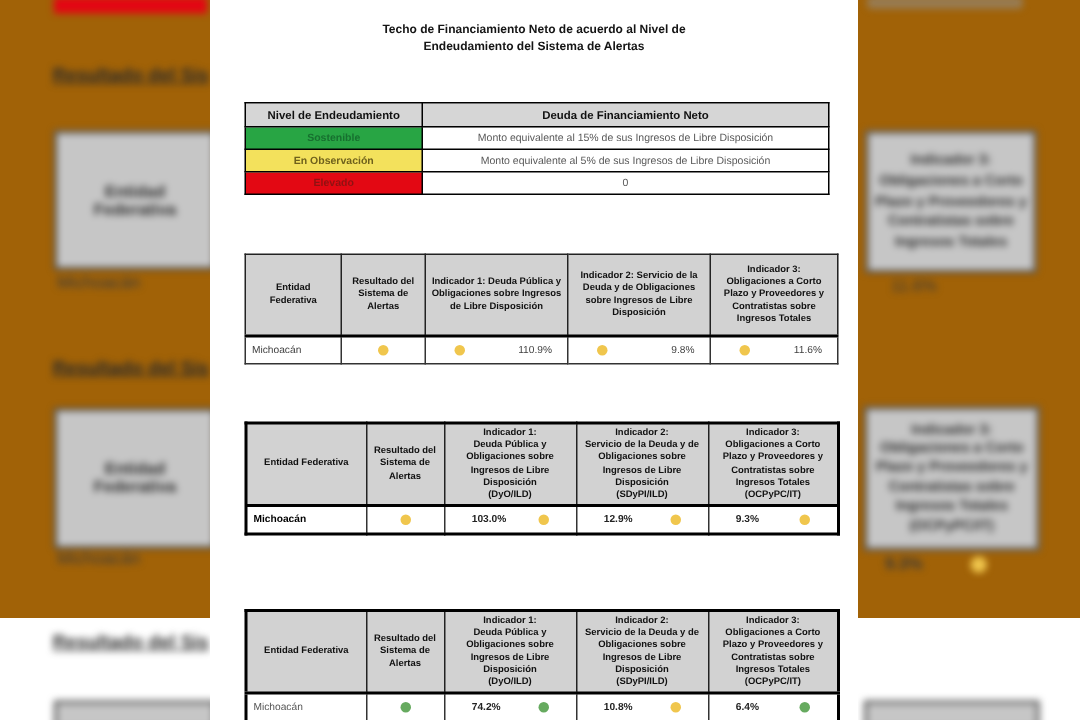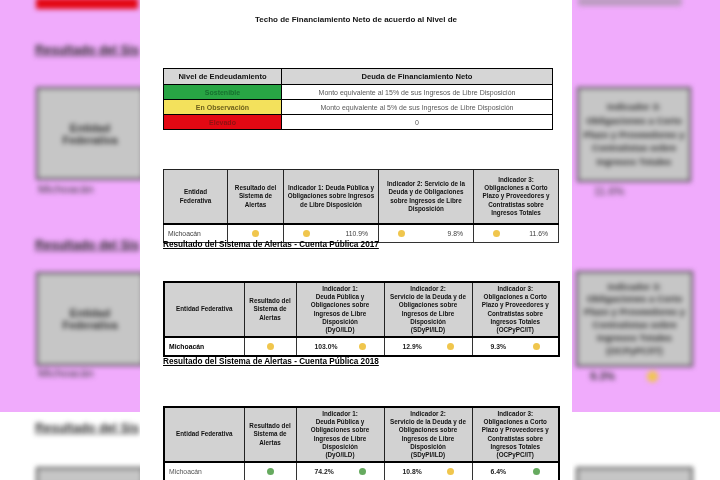--- a/index.html
+++ b/index.html
@@ -1,18 +1,18 @@
 <!DOCTYPE html>
 <html><head>
 <meta charset="utf-8">
 <style>
   html,body{margin:0;padding:0;}
   body{width:720px;height:480px;overflow:hidden;background:#ffffff;
        font-family:"Liberation Sans",sans-serif;}
-  .viewport{position:relative;width:720px;height:412px;background:#f0abfc;}
+  .viewport{position:relative;width:720px;height:412px;background:#a16207;}
 
   
   .backdrop{position:absolute;inset:0;filter:blur(2.6px);}
   .bd{position:absolute;}
   .bd-redbar{left:36px;top:-2px;width:102px;height:11px;background:#e30613;}
   .bd-smudge{left:578px;top:-3px;width:104px;height:9px;background:#8f8f8f;opacity:.55;border-radius:3px;}
   .bd-heading{font-weight:bold;font-size:12.5px;color:#2b2b2b;text-decoration:underline;
               white-space:nowrap;overflow:hidden;width:106px;}
   .bd-h1{left:35px;top:43px;} .bd-h2{left:35px;top:238px;} .bd-h3{left:35px;top:421px;}
   .bd-box{background:#c6c6c6;border:2px solid #4f4f4f;color:#2e2e2e;font-weight:bold;
@@ -111,20 +111,21 @@
 (OCPyPC/IT)</div>
     <div class="bd bd-val bd-v2">9.3%</div>
     <div class="bd bd-dot"></div>
     <div class="bd bd-box bd-boxR3"></div>
   </div>
 
   <div class="page">
 
     <div class="doc-title">
       <div>Techo de Financiamiento Neto de acuerdo al Nivel de</div>
+      <div>Endeudamiento del Sistema de Alertas</div>
     </div>
 
     <table class="level-table">
       <colgroup>
           <col>
           <col>
         </colgroup>
       <thead>
         <tr>
           <th>Nivel de Endeudamiento</th>
@@ -191,21 +192,20 @@
           <td>
               <div class="cf">
                 <span class="dot" style="background-color: rgb(240, 198, 77);"></span>
                 <span class="val">11.6%</span>
               </div>
             </td>
         </tr>
       </tbody>
     </table>
 
-    <div class="sec-heading sh-1">Resultado del Sistema de Alertas - Cuenta Pública 2017</div>
     <table class="alerts-table t2017 at-1 sec-1">
       <colgroup>
           <col>
           <col>
           <col>
           <col>
           <col>
         </colgroup>
       <thead>
         <tr>
@@ -256,21 +256,20 @@
           <td>
               <div class="cf">
                 <span class="val">9.3%</span>
                 <span class="dot" style="background-color: rgb(240, 198, 77);"></span>
               </div>
             </td>
         </tr>
       </tbody>
     </table>
 
-    <div class="sec-heading sh-2">Resultado del Sistema de Alertas - Cuenta Pública 2018</div>
     <table class="alerts-table t2017 at-2 sec-2">
       <colgroup>
           <col>
           <col>
           <col>
           <col>
           <col>
         </colgroup>
       <thead>
         <tr>

